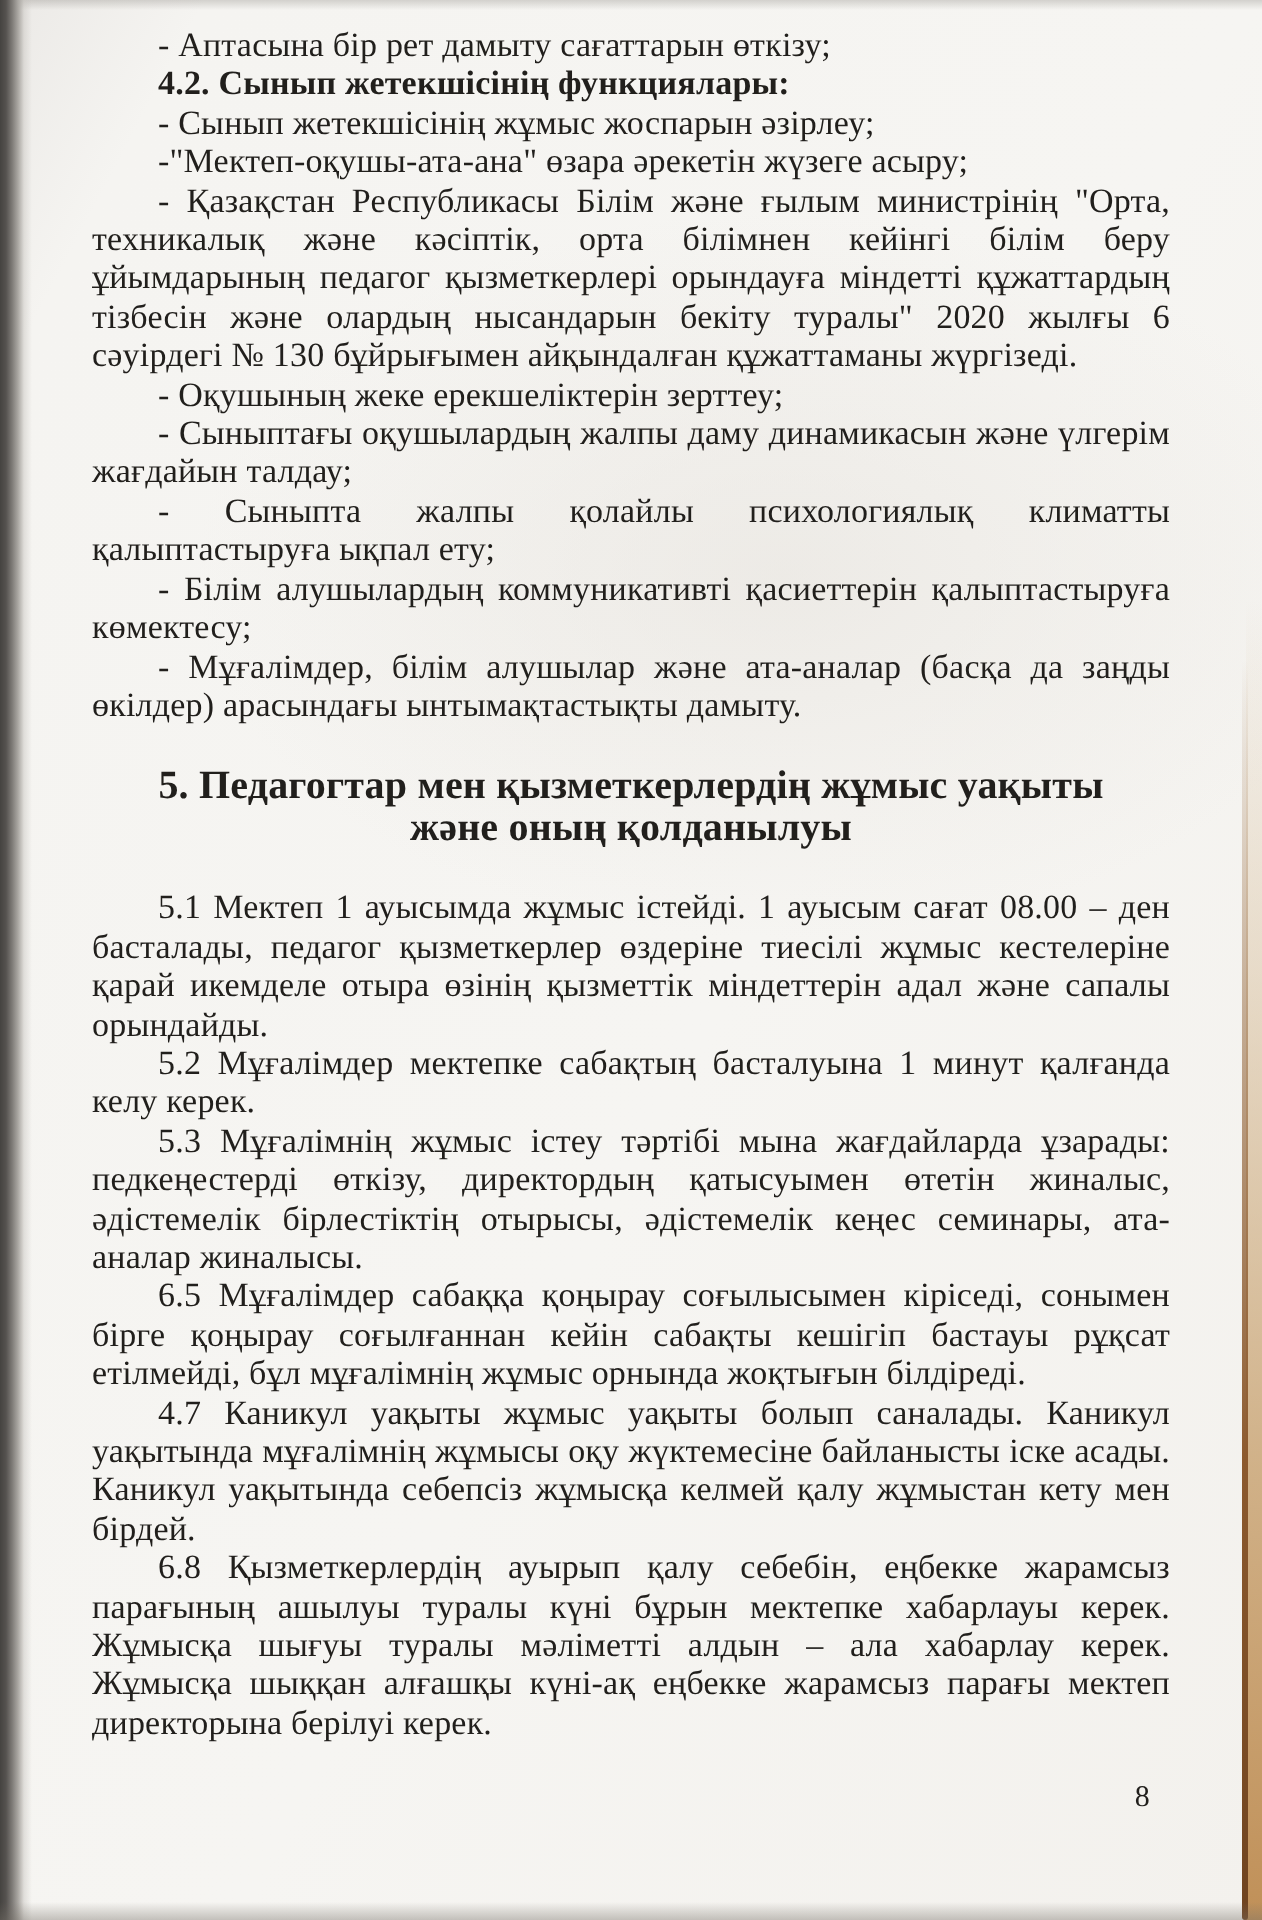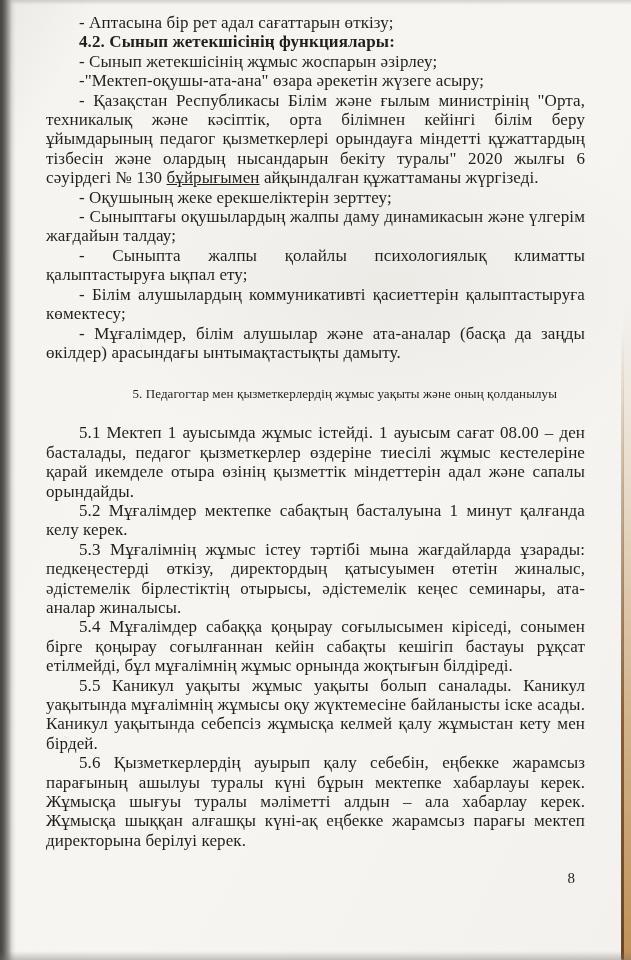--- a/index.html
+++ b/index.html
@@ -70,28 +70,28 @@
     text-align: justify;
     font-size: 17px;
     line-height: 19.4px;
     letter-spacing: 0.1px;
   }
   .content p {
     margin: 0;
     text-indent: 33px;
   }
   .bold { font-weight: bold; }
-  .u { text-decoration: underline; }
+  .u { }
   .section-heading {
     margin: 21px 0 19px 0;
     padding: 0 28px;
-    font-weight: normal;
-    font-size: 13px;
+    font-weight: bold;
+    font-size: 20px;
     line-height: 21px;
-    text-align: right;
+    text-align: center;
     text-indent: 0;
   }
   .page-num-row {
     margin-top: 19px;
     text-align: right;
     padding-right: 10px;
     font-size: 15px;
   }
 </style>
 </head>
@@ -99,39 +99,39 @@
 
 <div class="page">
   <div class="edge-top"></div>
   <div class="edge-left"></div>
   <div class="edge-right-outer"></div>
   <div class="edge-right-line"></div>
   <div class="edge-bottom"></div>
 
   <div class="content">
 
-    <p>- Аптасына бір рет адал сағаттарын өткізу;</p>
+    <p>- Аптасына бір рет дамыту сағаттарын өткізу;</p>
 
     <p class="bold">4.2. Сынып жетекшісінің функциялары:</p>
 
     <p>- Сынып жетекшісінің жұмыс жоспарын әзірлеу;</p>
     <p>-"Мектеп-оқушы-ата-ана" өзара әрекетін жүзеге асыру;</p>
 
     <p><span>- Қазақстан Республикасы Білім және ғылым министрінің "Орта, техникалық және кәсіптік, орта білімнен кейінгі білім беру ұйымдарының педагог қызметкерлері орындауға міндетті құжаттардың тізбесін және олардың нысандарын бекіту туралы" 2020 жылғы 6 сәуірдегі № 130 </span><span class="u">бұйрығымен</span><span> айқындалған құжаттаманы жүргізеді.</span></p>
 
     <p>- Оқушының жеке ерекшеліктерін зерттеу;</p>
     <p>- Сыныптағы оқушылардың жалпы даму динамикасын және үлгерім жағдайын талдау;</p>
     <p>- Сыныпта жалпы қолайлы психологиялық климатты қалыптастыруға ықпал ету;</p>
     <p>- Білім алушылардың коммуникативті қасиеттерін қалыптастыруға көмектесу;</p>
     <p>- Мұғалімдер, білім алушылар және ата-аналар (басқа да заңды өкілдер) арасындағы ынтымақтастықты дамыту.</p>
 
     <div class="section-heading">5. Педагогтар мен қызметкерлердің жұмыс уақыты және оның қолданылуы</div>
 
     <p>5.1 Мектеп 1 ауысымда жұмыс істейді. 1 ауысым сағат 08.00 – ден басталады, педагог қызметкерлер өздеріне тиесілі жұмыс кестелеріне қарай икемделе отыра өзінің қызметтік міндеттерін адал және сапалы орындайды.</p>
     <p>5.2 Мұғалімдер мектепке сабақтың басталуына 1 минут қалғанда келу керек.</p>
     <p>5.3 Мұғалімнің жұмыс істеу тәртібі мына жағдайларда ұзарады: педкеңестерді өткізу, директордың қатысуымен өтетін жиналыс, әдістемелік бірлестіктің отырысы, әдістемелік кеңес семинары, ата-аналар жиналысы.</p>
-    <p>5.4 Мұғалімдер сабаққа қоңырау соғылысымен кіріседі, сонымен бірге қоңырау соғылғаннан кейін сабақты кешігіп бастауы рұқсат етілмейді, бұл мұғалімнің жұмыс орнында жоқтығын білдіреді.</p>
-    <p>5.5 Каникул уақыты жұмыс уақыты болып саналады. Каникул уақытында мұғалімнің жұмысы оқу жүктемесіне байланысты іске асады. Каникул уақытында себепсіз жұмысқа келмей қалу жұмыстан кету мен бірдей.</p>
-    <p>5.6 Қызметкерлердің ауырып қалу себебін, еңбекке жарамсыз парағының ашылуы туралы күні бұрын мектепке хабарлауы керек. Жұмысқа шығуы туралы мәліметті алдын – ала хабарлау керек. Жұмысқа шыққан алғашқы күні-ақ еңбекке жарамсыз парағы мектеп директорына берілуі керек.</p>
+    <p>6.5 Мұғалімдер сабаққа қоңырау соғылысымен кіріседі, сонымен бірге қоңырау соғылғаннан кейін сабақты кешігіп бастауы рұқсат етілмейді, бұл мұғалімнің жұмыс орнында жоқтығын білдіреді.</p>
+    <p>4.7 Каникул уақыты жұмыс уақыты болып саналады. Каникул уақытында мұғалімнің жұмысы оқу жүктемесіне байланысты іске асады. Каникул уақытында себепсіз жұмысқа келмей қалу жұмыстан кету мен бірдей.</p>
+    <p>6.8 Қызметкерлердің ауырып қалу себебін, еңбекке жарамсыз парағының ашылуы туралы күні бұрын мектепке хабарлауы керек. Жұмысқа шығуы туралы мәліметті алдын – ала хабарлау керек. Жұмысқа шыққан алғашқы күні-ақ еңбекке жарамсыз парағы мектеп директорына берілуі керек.</p>
 
     <div class="page-num-row">8</div>
   </div>
 </div>
 
 </body></html>

